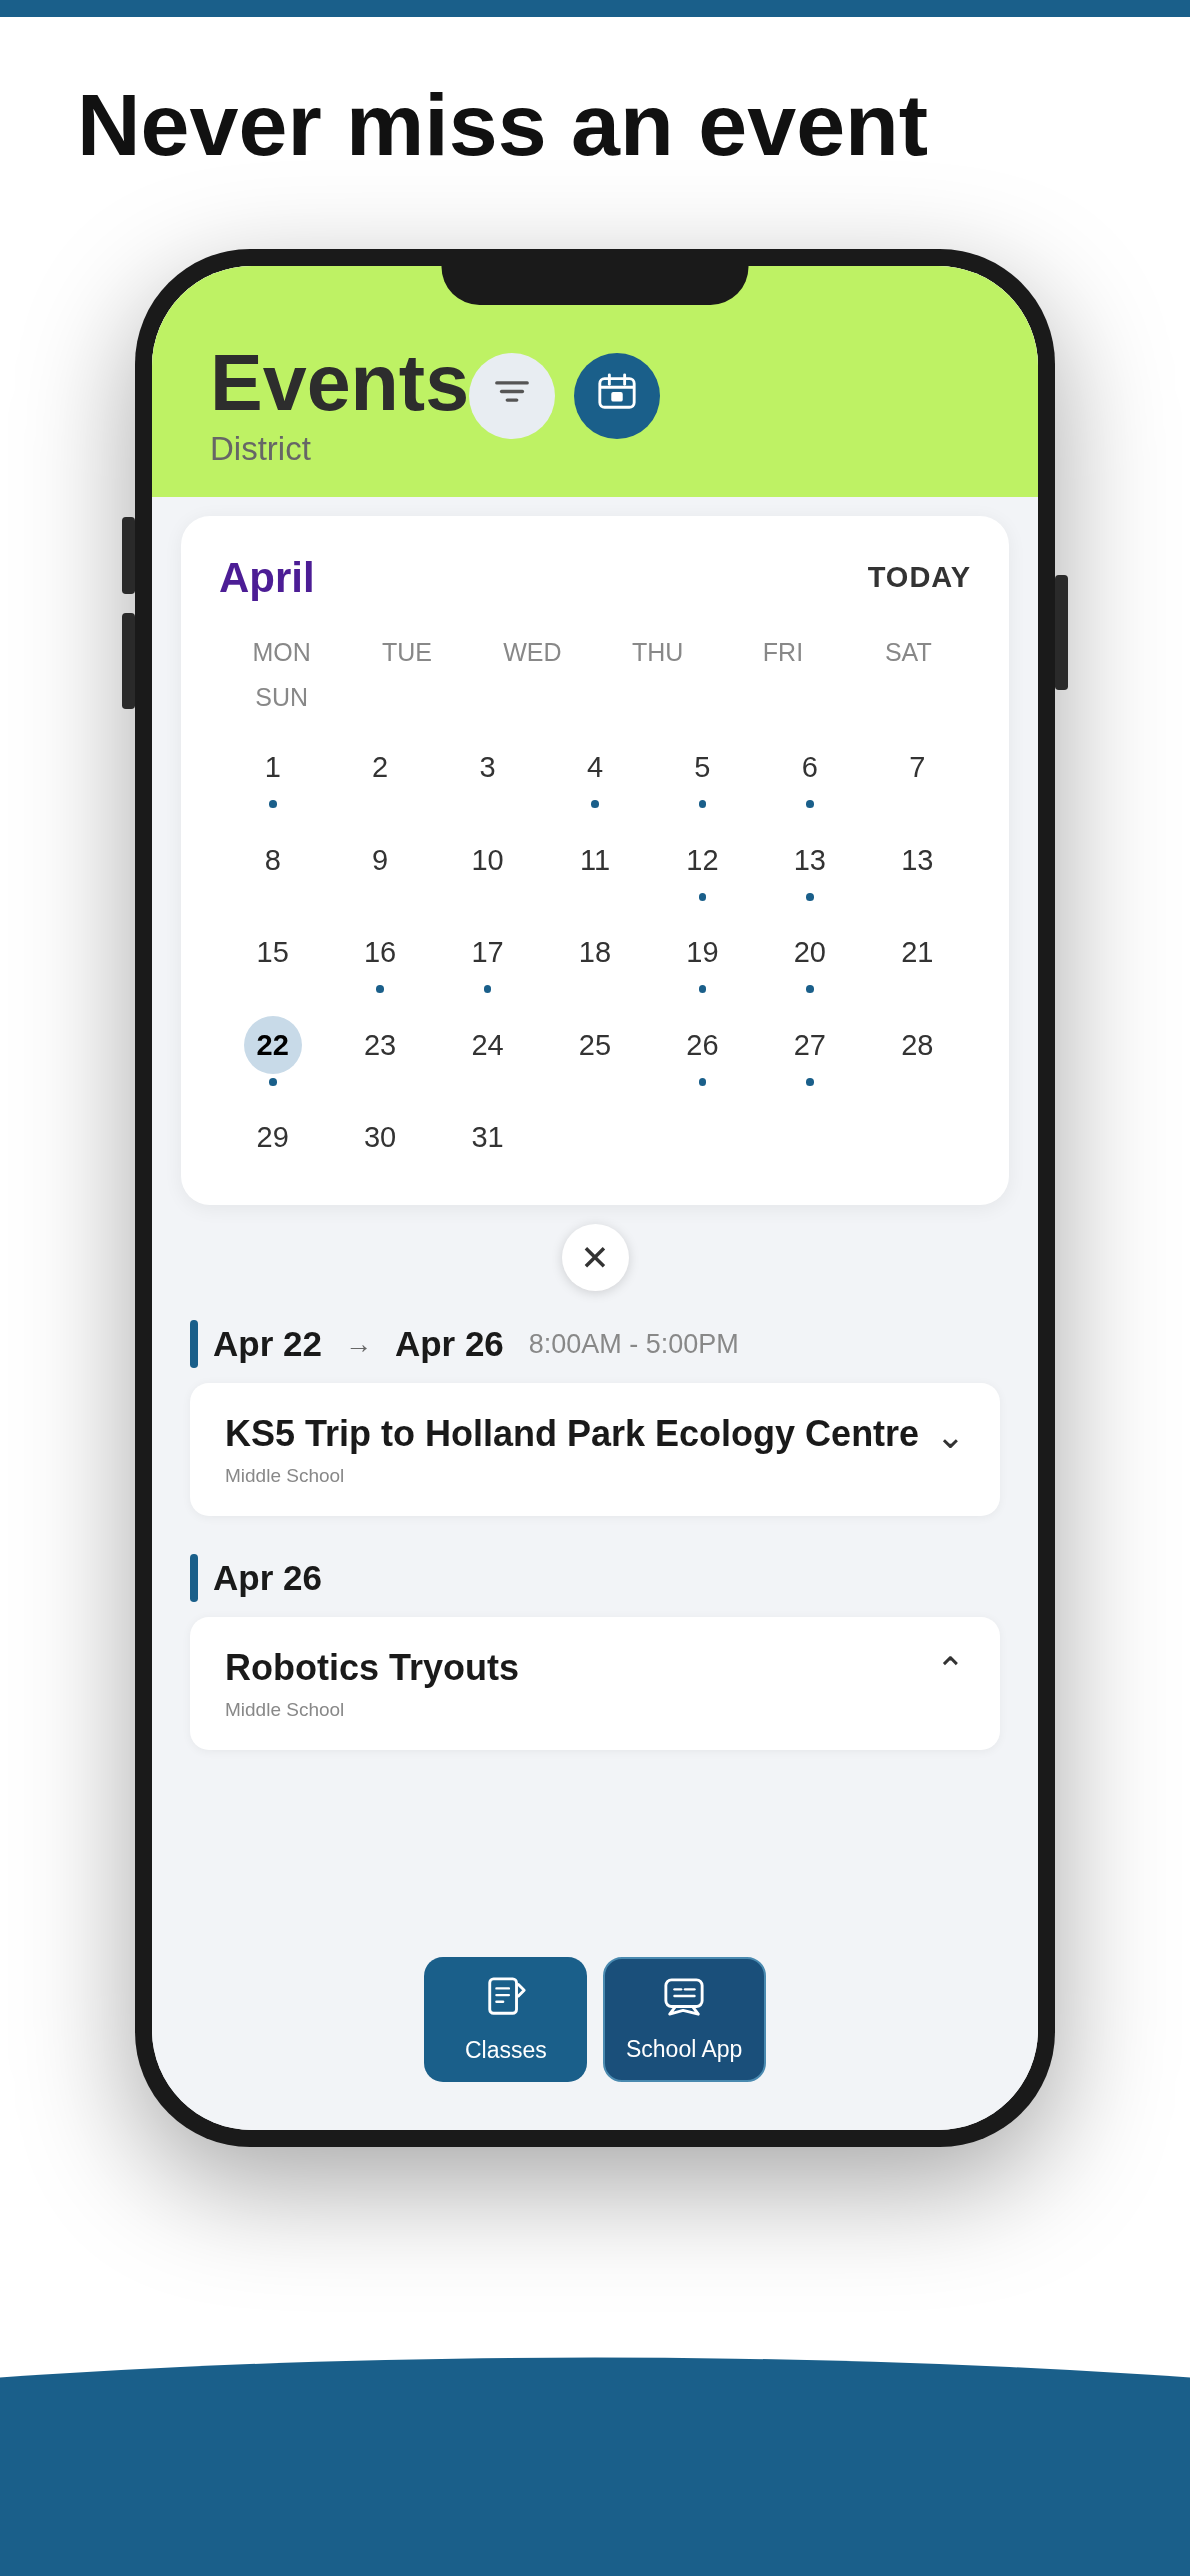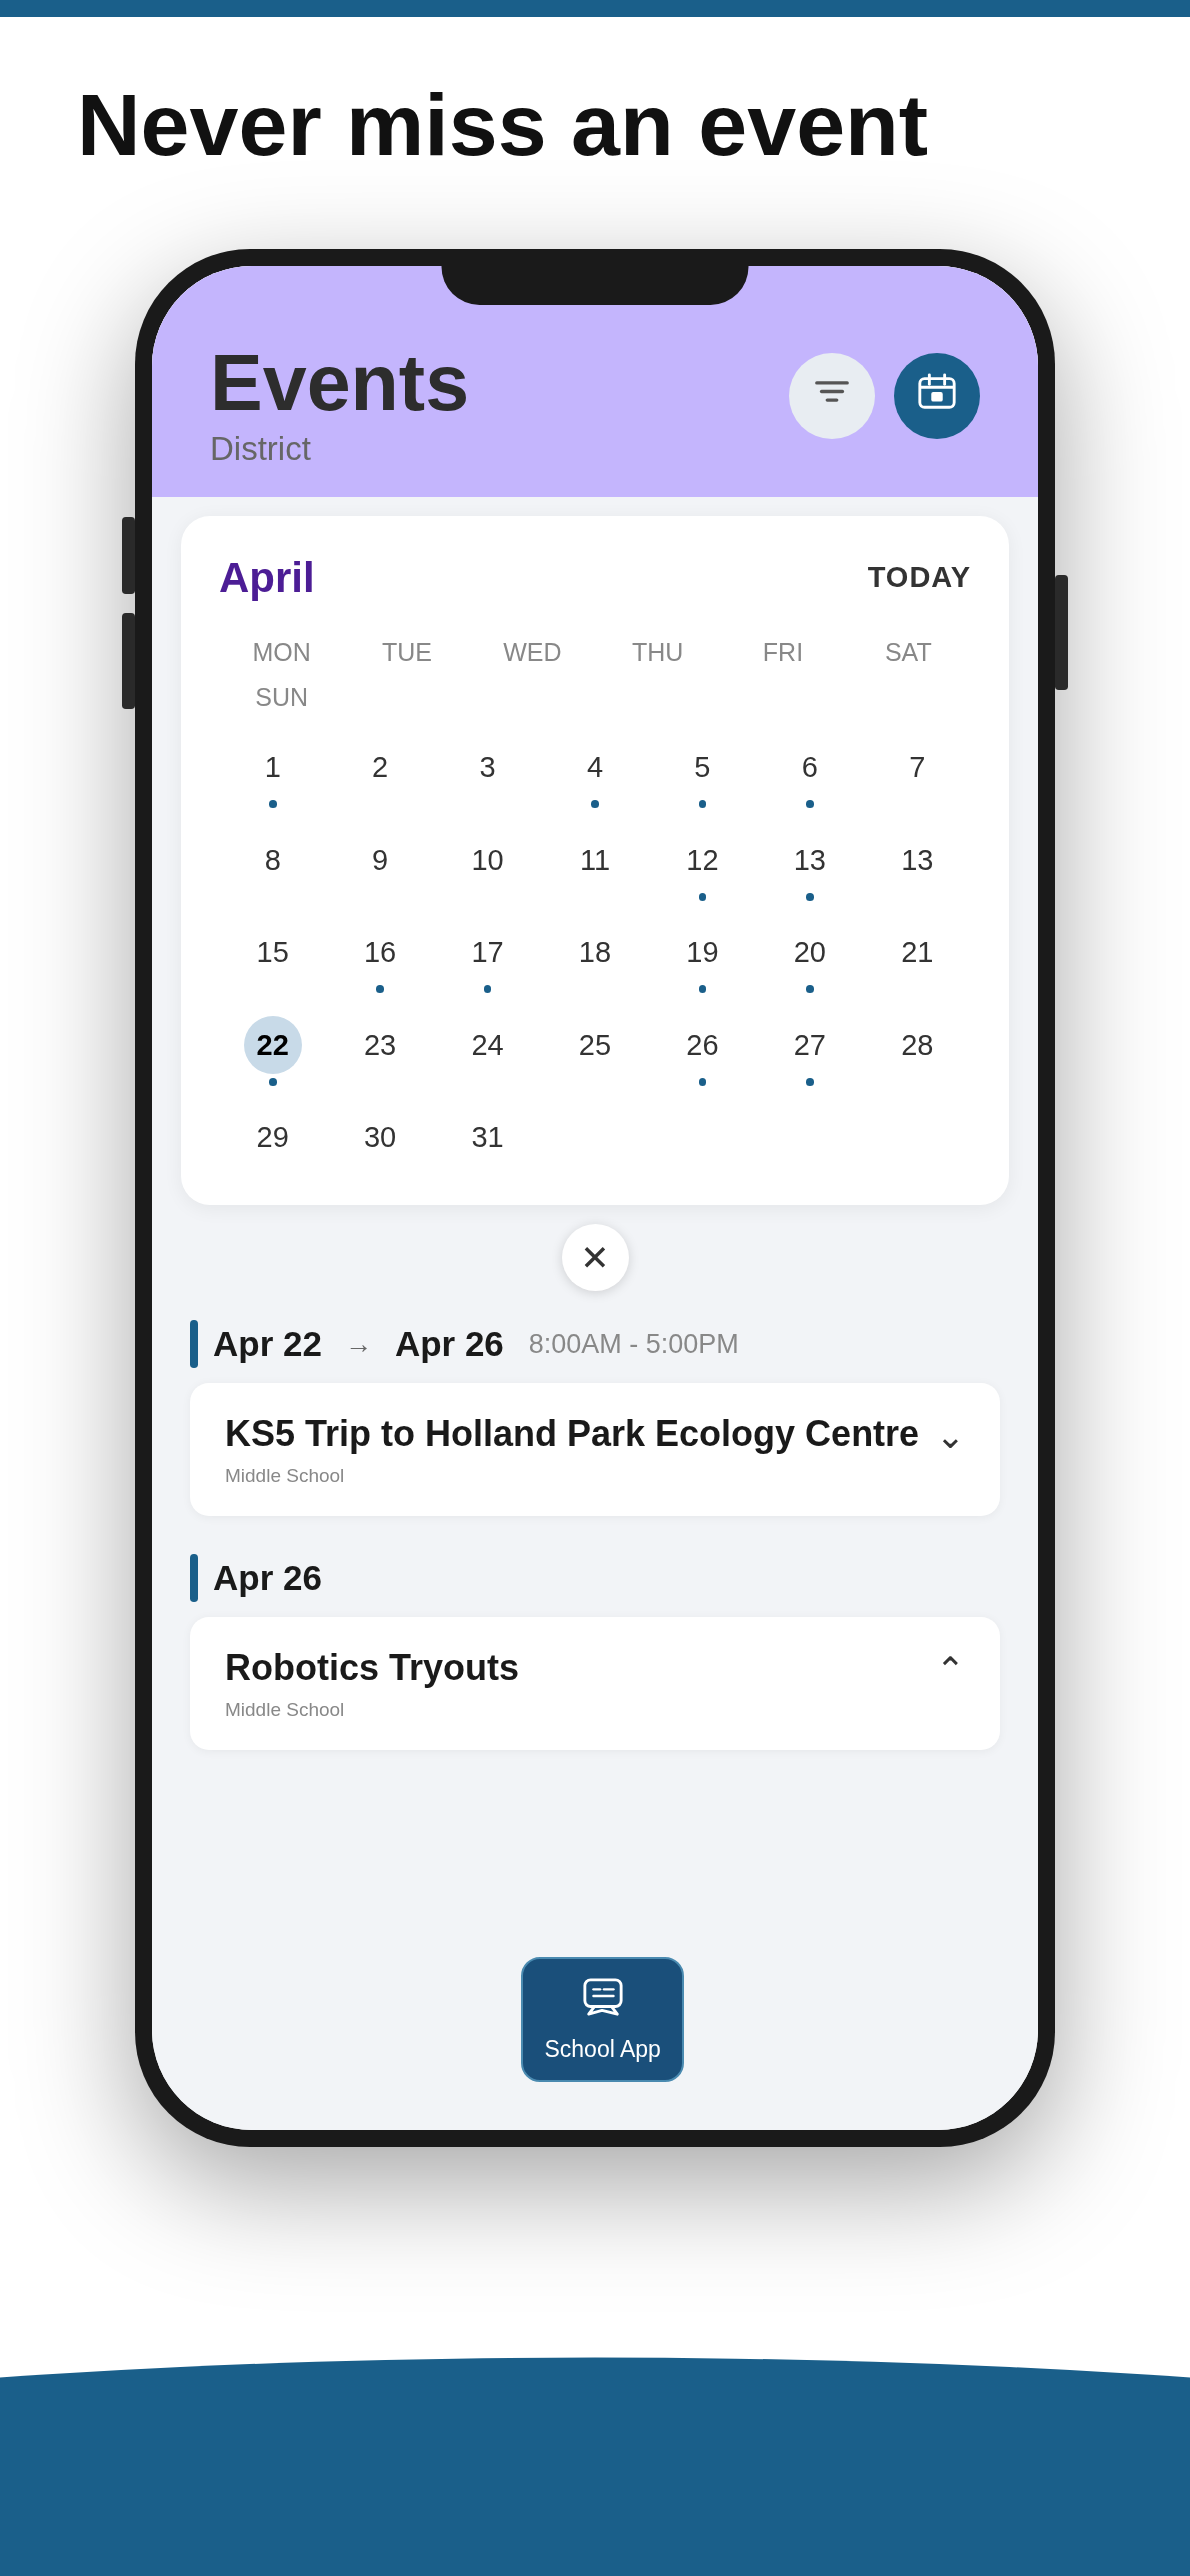--- a/index.html
+++ b/index.html
@@ -84,25 +84,25 @@
       top: 0;
       left: 0;
       right: 0;
       bottom: 0;
       background: #f2f4f7;
       overflow: hidden;
     }
 
     
     .events-header {
-      background: #c4b5fd;
+      background: #bef264;
       padding: 77px 58px 29px 58px;
       display: flex;
       align-items: flex-start;
-      justify-content: space-between;
+      justify-content: flex-start;
     }
 
     .events-title-group {}
     .events-title {
       font-size: 79px;
       font-weight: 800;
       color: #2d2d2d;
       line-height: 1;
     }
     .events-subtitle {
@@ -646,20 +646,32 @@
                 <div class="event-school">Middle School</div>
               </div>
               <span class="event-chevron">⌃</span>
             </div>
           </div>
 
         </div>
 
         <div class="bottom-nav">
           <div class="nav-group">
+            <div class="nav-btn">
+              <span class="nav-icon">
+                <svg width="44" height="44" viewBox="0 0 46 46" fill="none">
+                  <rect x="6" y="4" width="28" height="36" rx="4" stroke="white" stroke-width="3"></rect>
+                  <path d="M36 10 L42 16 L36 22" stroke="white" stroke-width="3" stroke-linecap="round" stroke-linejoin="round" fill="none"></path>
+                  <line x1="13" y1="14" x2="26" y2="14" stroke="white" stroke-width="2.5" stroke-linecap="round"></line>
+                  <line x1="13" y1="21" x2="26" y2="21" stroke="white" stroke-width="2.5" stroke-linecap="round"></line>
+                  <line x1="13" y1="28" x2="20" y2="28" stroke="white" stroke-width="2.5" stroke-linecap="round"></line>
+                </svg>
+              </span>
+              <span class="nav-label">Classes</span>
+            </div>
           </div>
           <div class="nav-group">
             <div class="nav-btn nav-btn-active">
               <span class="nav-icon">
                 <svg width="44" height="42" viewBox="0 0 46 44" fill="none">
                   <rect x="4" y="4" width="38" height="28" rx="6" stroke="white" stroke-width="3"></rect>
                   <path d="M14 32 L8 40 L22 36 L38 40 L32 32" stroke="white" stroke-width="3" stroke-linejoin="round" fill="none"></path>
                   <line x1="13" y1="14" x2="20" y2="14" stroke="white" stroke-width="2.5" stroke-linecap="round"></line>
                   <line x1="24" y1="14" x2="34" y2="14" stroke="white" stroke-width="2.5" stroke-linecap="round"></line>
                   <line x1="13" y1="21" x2="34" y2="21" stroke="white" stroke-width="2.5" stroke-linecap="round"></line>

